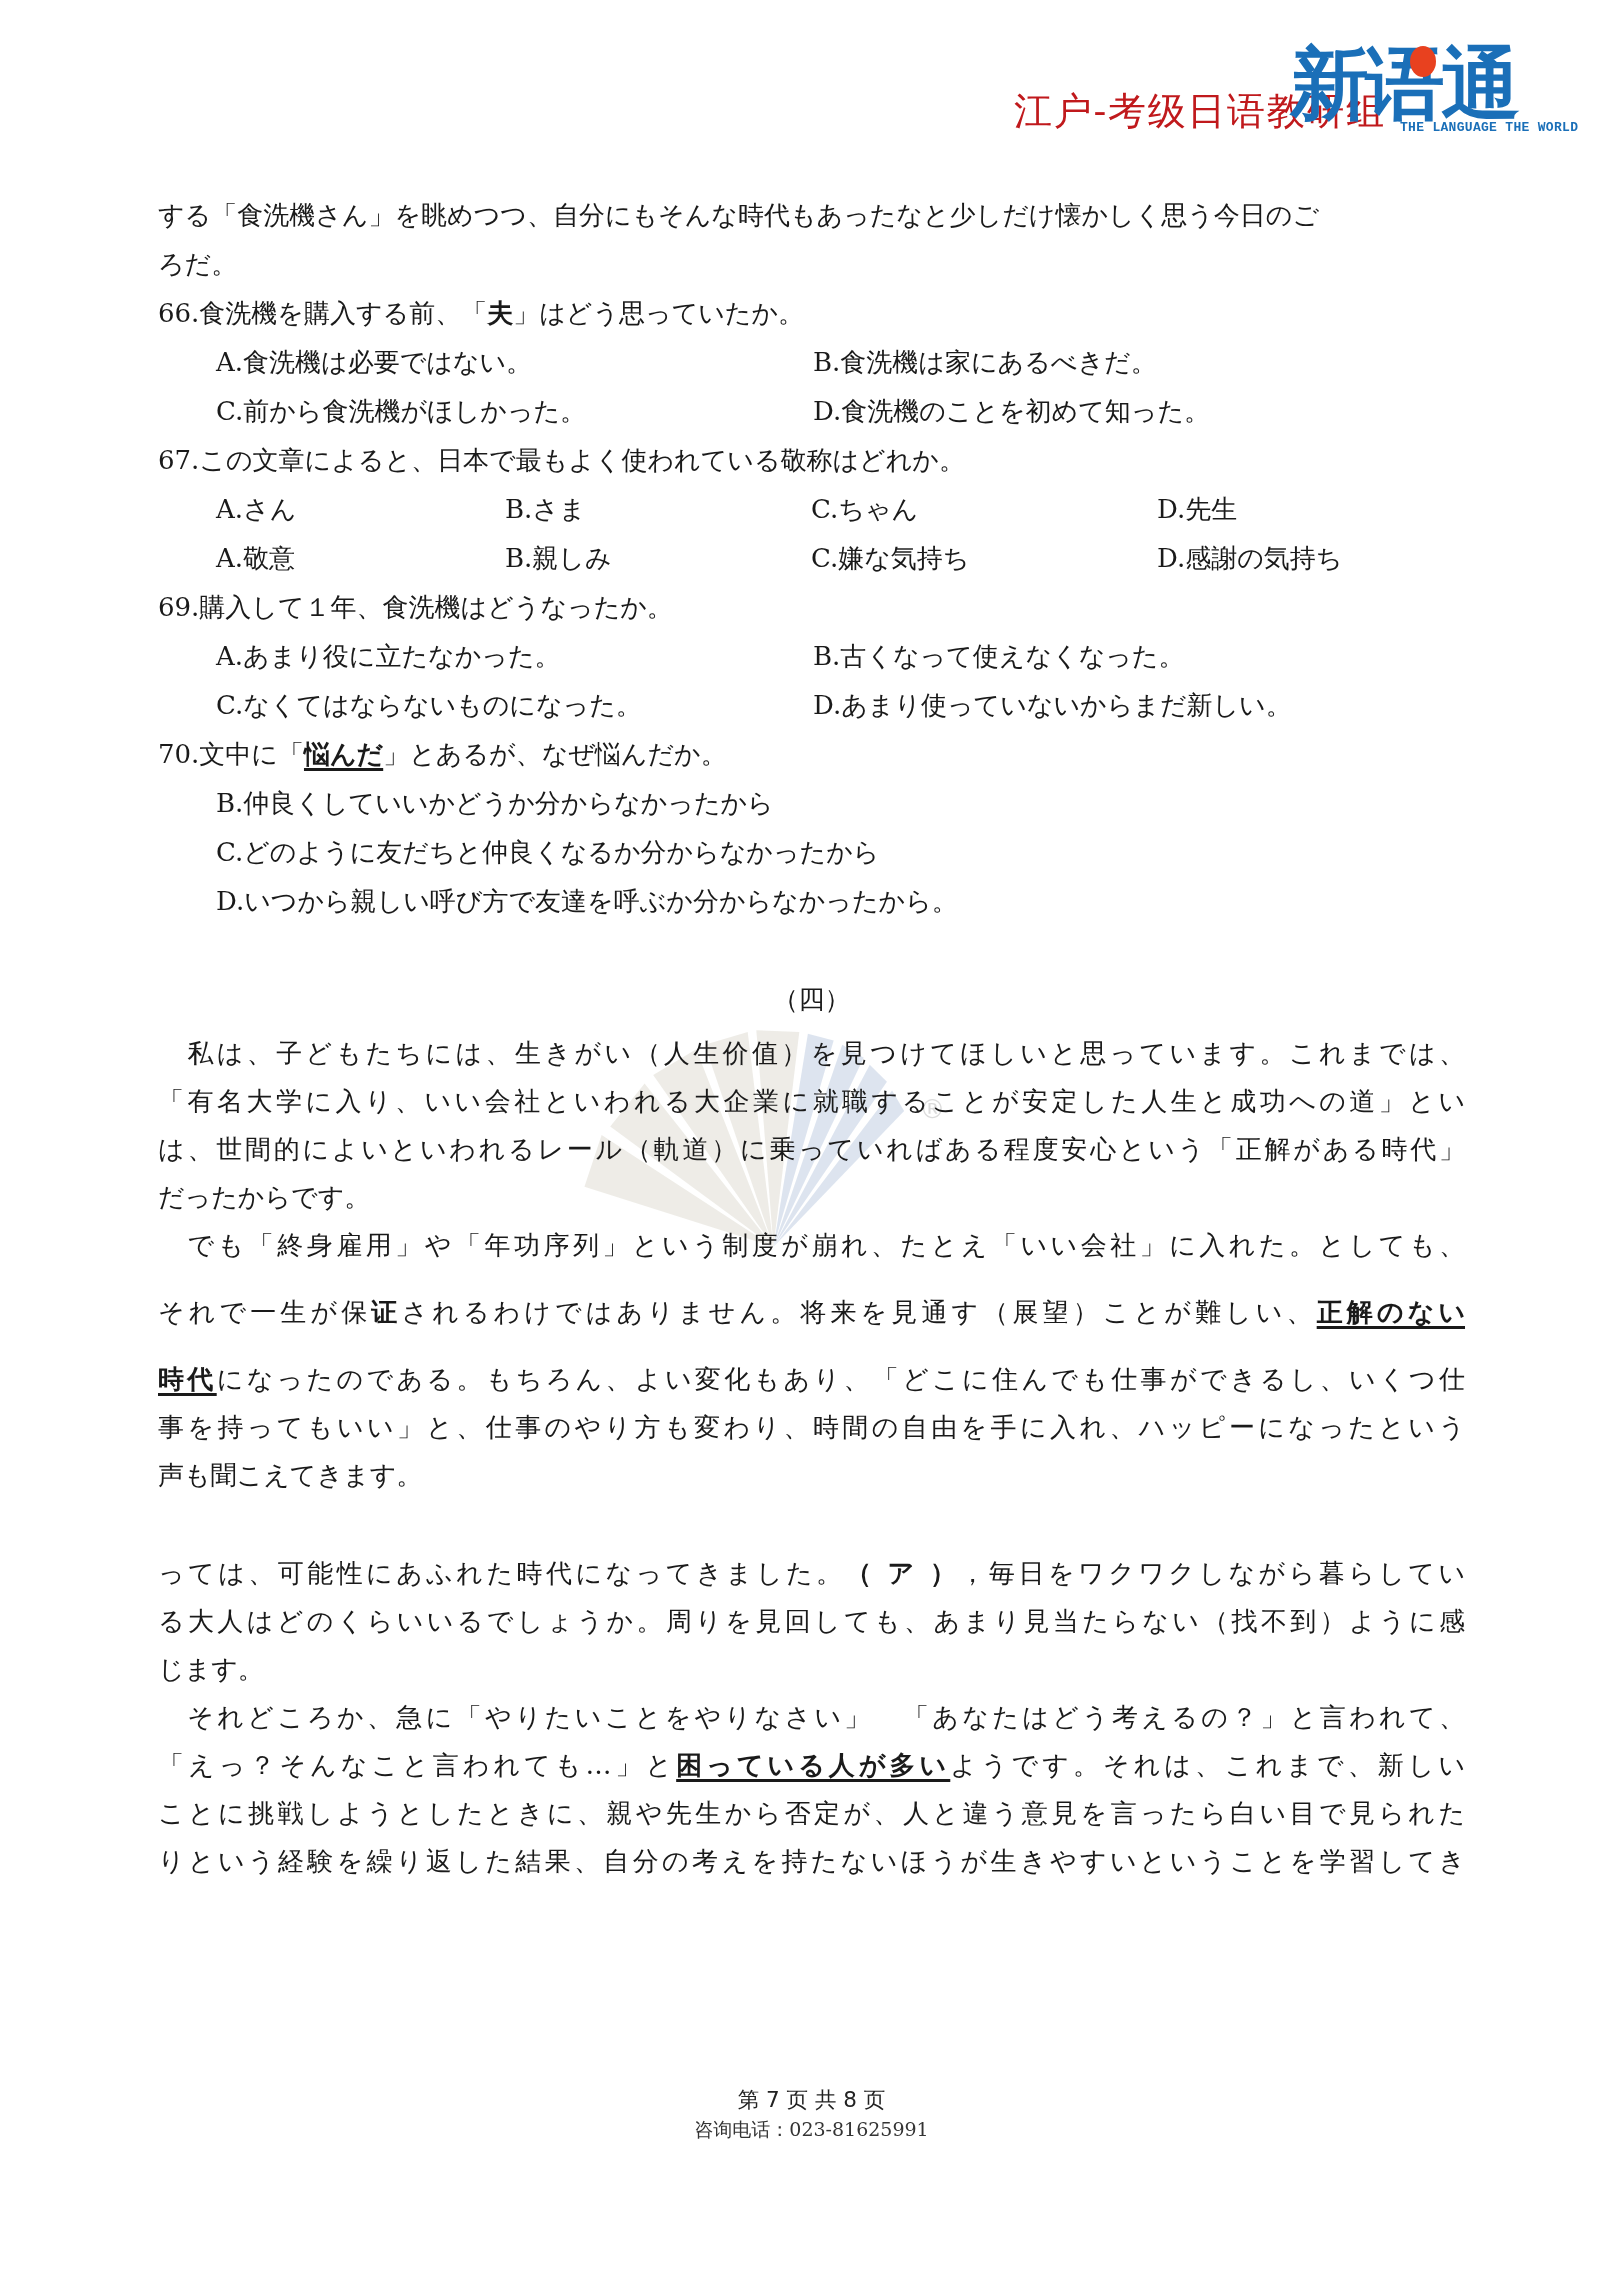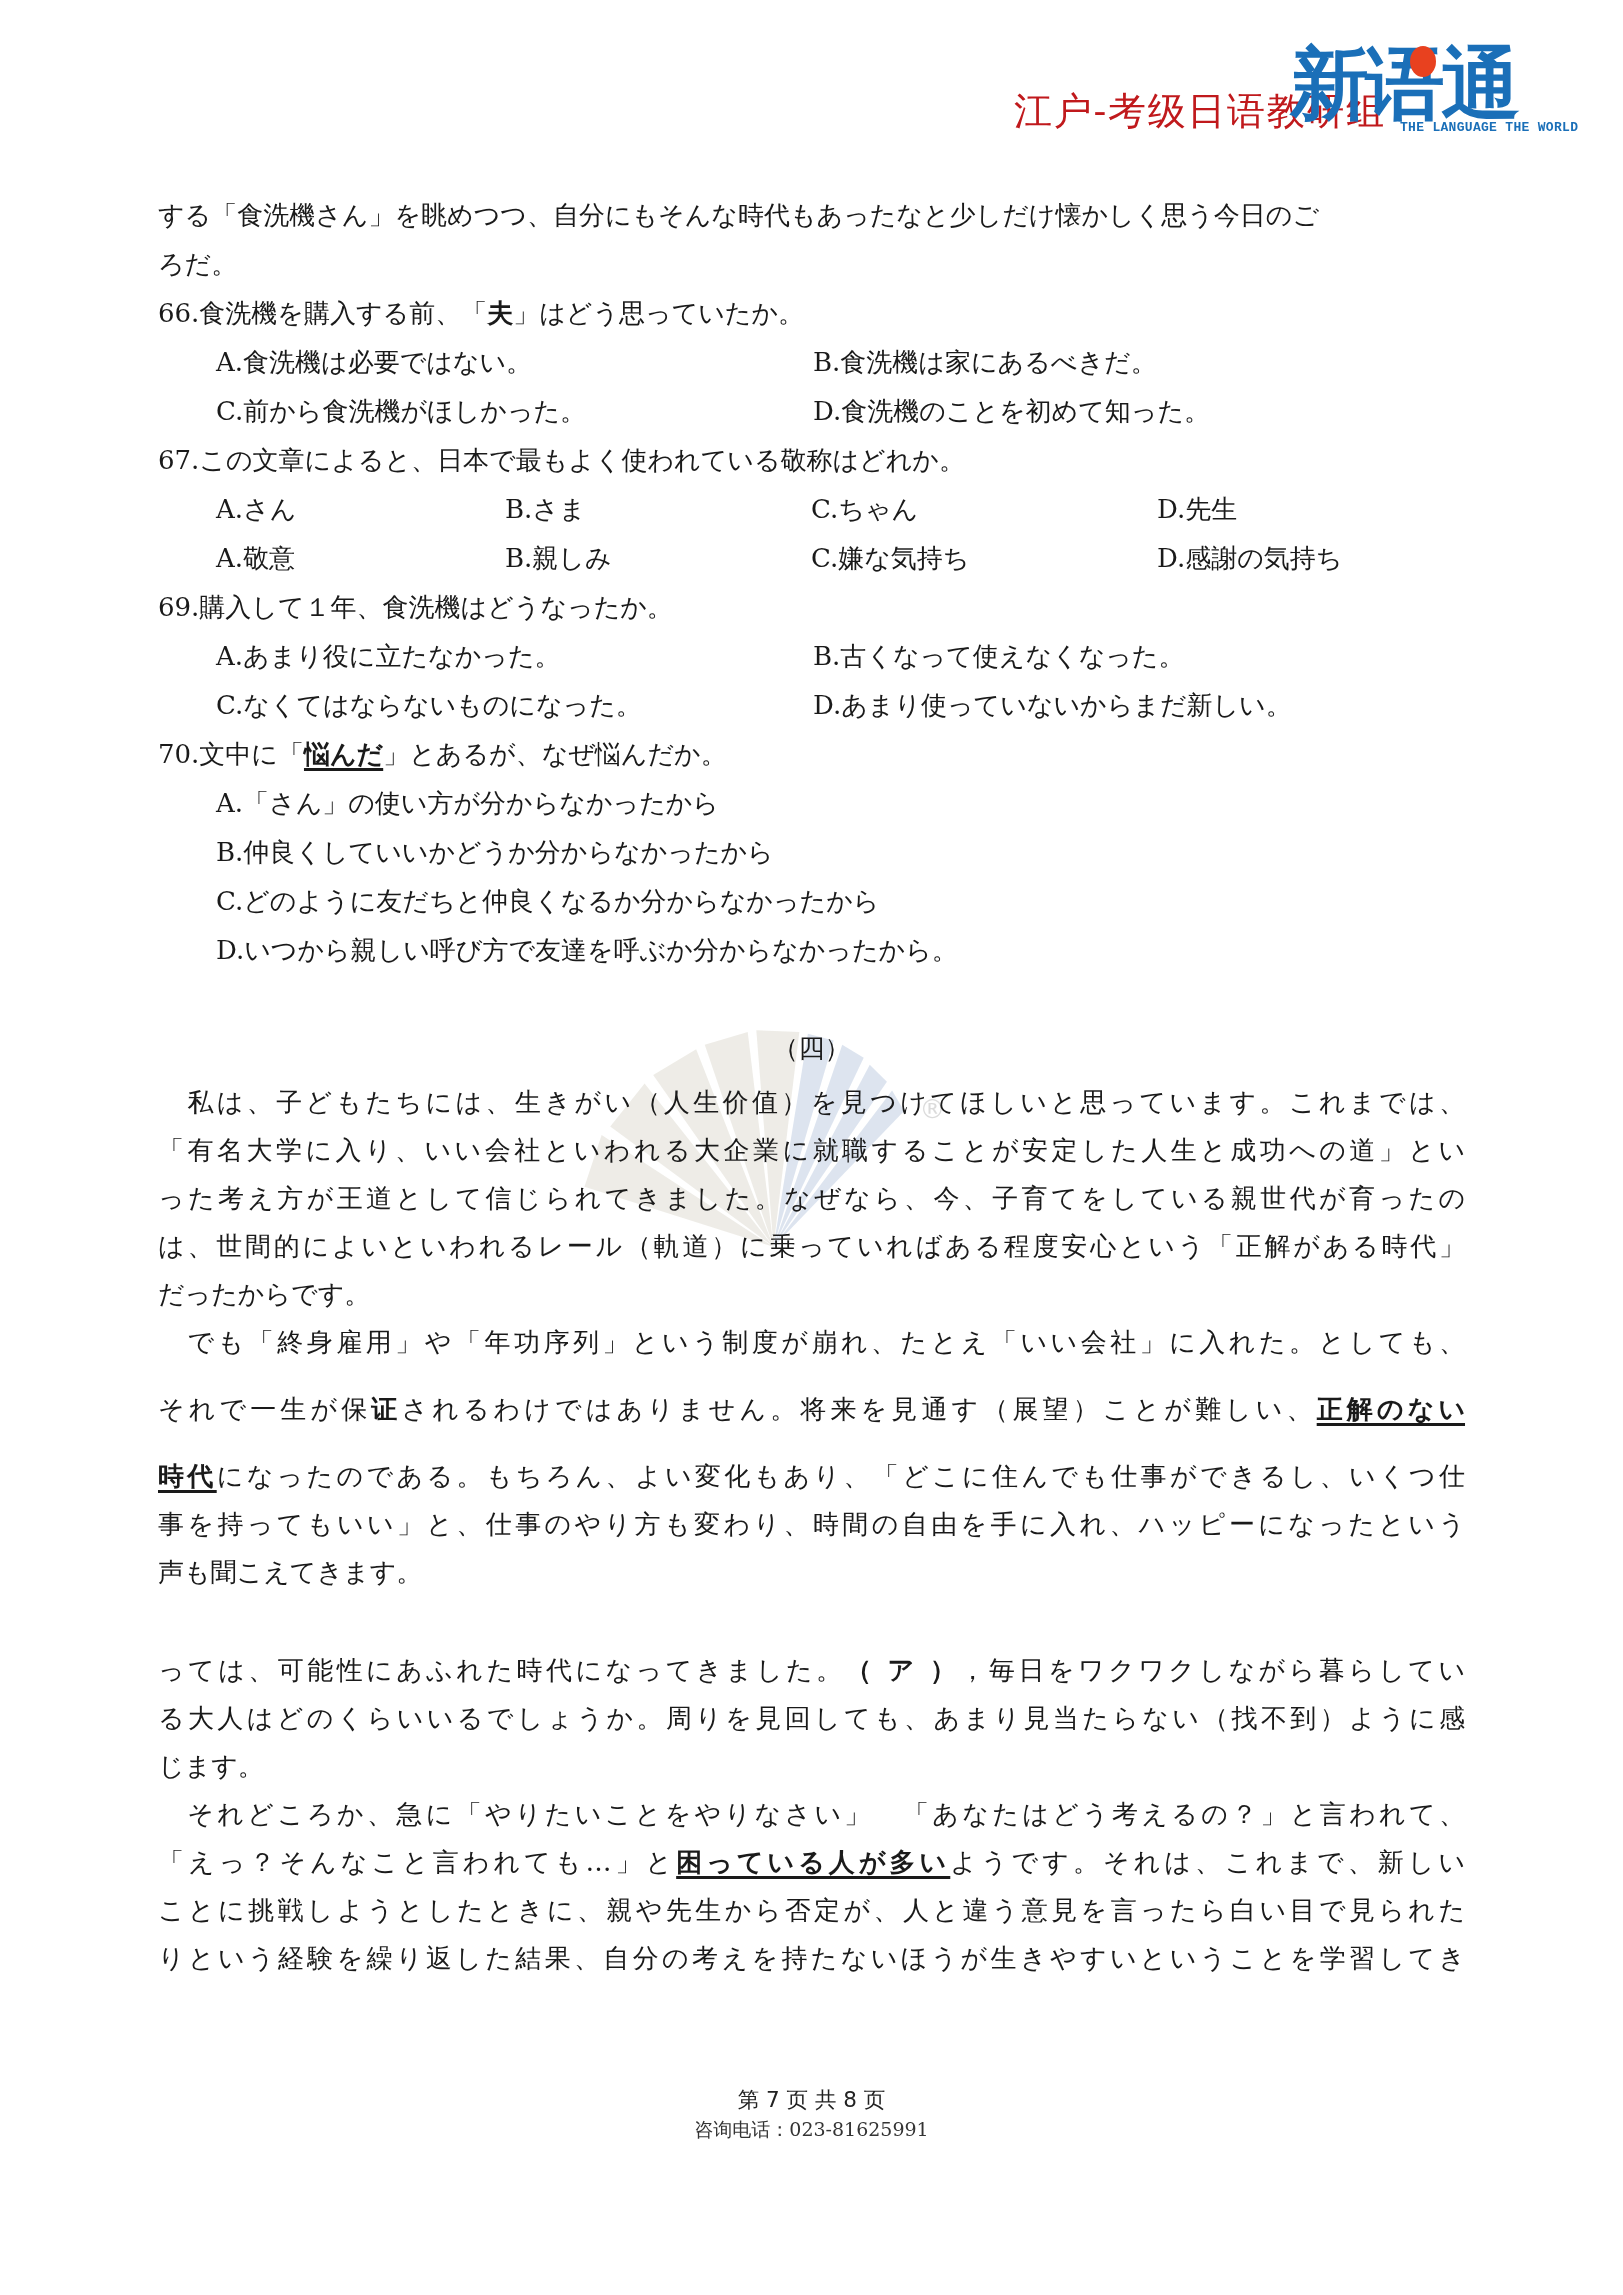--- a/index.html
+++ b/index.html
@@ -104,31 +104,29 @@
     <span class="opt2">B.古くなって使えなくなった。</span>
   </div>
   <div class="opts">
     <span class="opt2">C.なくてはならないものになった。</span>
     <span class="opt2">D.あまり使っていないからまだ新しい。</span>
   </div>
 
   <div class="q">
     <span>70.</span><span>文中に「</span><span class="ul">悩んだ</span><span>」とあるが、なぜ悩んだか。</span>
   </div>
-  <div class="opt1">A.「さん」の使い方が分からなかったから</div>
   <div class="opt1">B.仲良くしていいかどうか分からなかったから</div>
   <div class="opt1">C.どのように友だちと仲良くなるか分からなかったから</div>
   <div class="opt1">D.いつから親しい呼び方で友達を呼ぶか分からなかったから。</div>
 
   <div class="section">（四）</div>
 
   <div class="para">
     <div class="pline">　私は、子どもたちには、生きがい（人生价值）を見つけてほしいと思っています。これまでは、</div>
     <div class="pline">「有名大学に入り、いい会社といわれる大企業に就職することが安定した人生と成功への道」とい</div>
-    <div class="pline">った考え方が王道として信じられてきました。なぜなら、今、子育てをしている親世代が育ったの</div>
     <div class="pline">は、世間的によいといわれるレール（軌道）に乗っていればある程度安心という「正解がある時代」</div>
     <div class="pline last">だったからです。</div>
   </div>
 
   <div class="para">
     <div class="pline">　でも「終身雇用」や「年功序列」という制度が崩れ、たとえ「いい会社」に入れた。としても、</div>
     <div class="gap"></div>
     <div class="pline"><span>それで一生が保</span><span class="b">证</span><span>されるわけではありません。将来を見通す（展望）ことが難しい、</span><span class="ul">正解のない</span></div>
     <div class="gap"></div>
     <div class="pline"><span class="ul">時代</span><span>になったのである。もちろん、よい変化もあり、「どこに住んでも仕事ができるし、いくつ仕</span></div>

